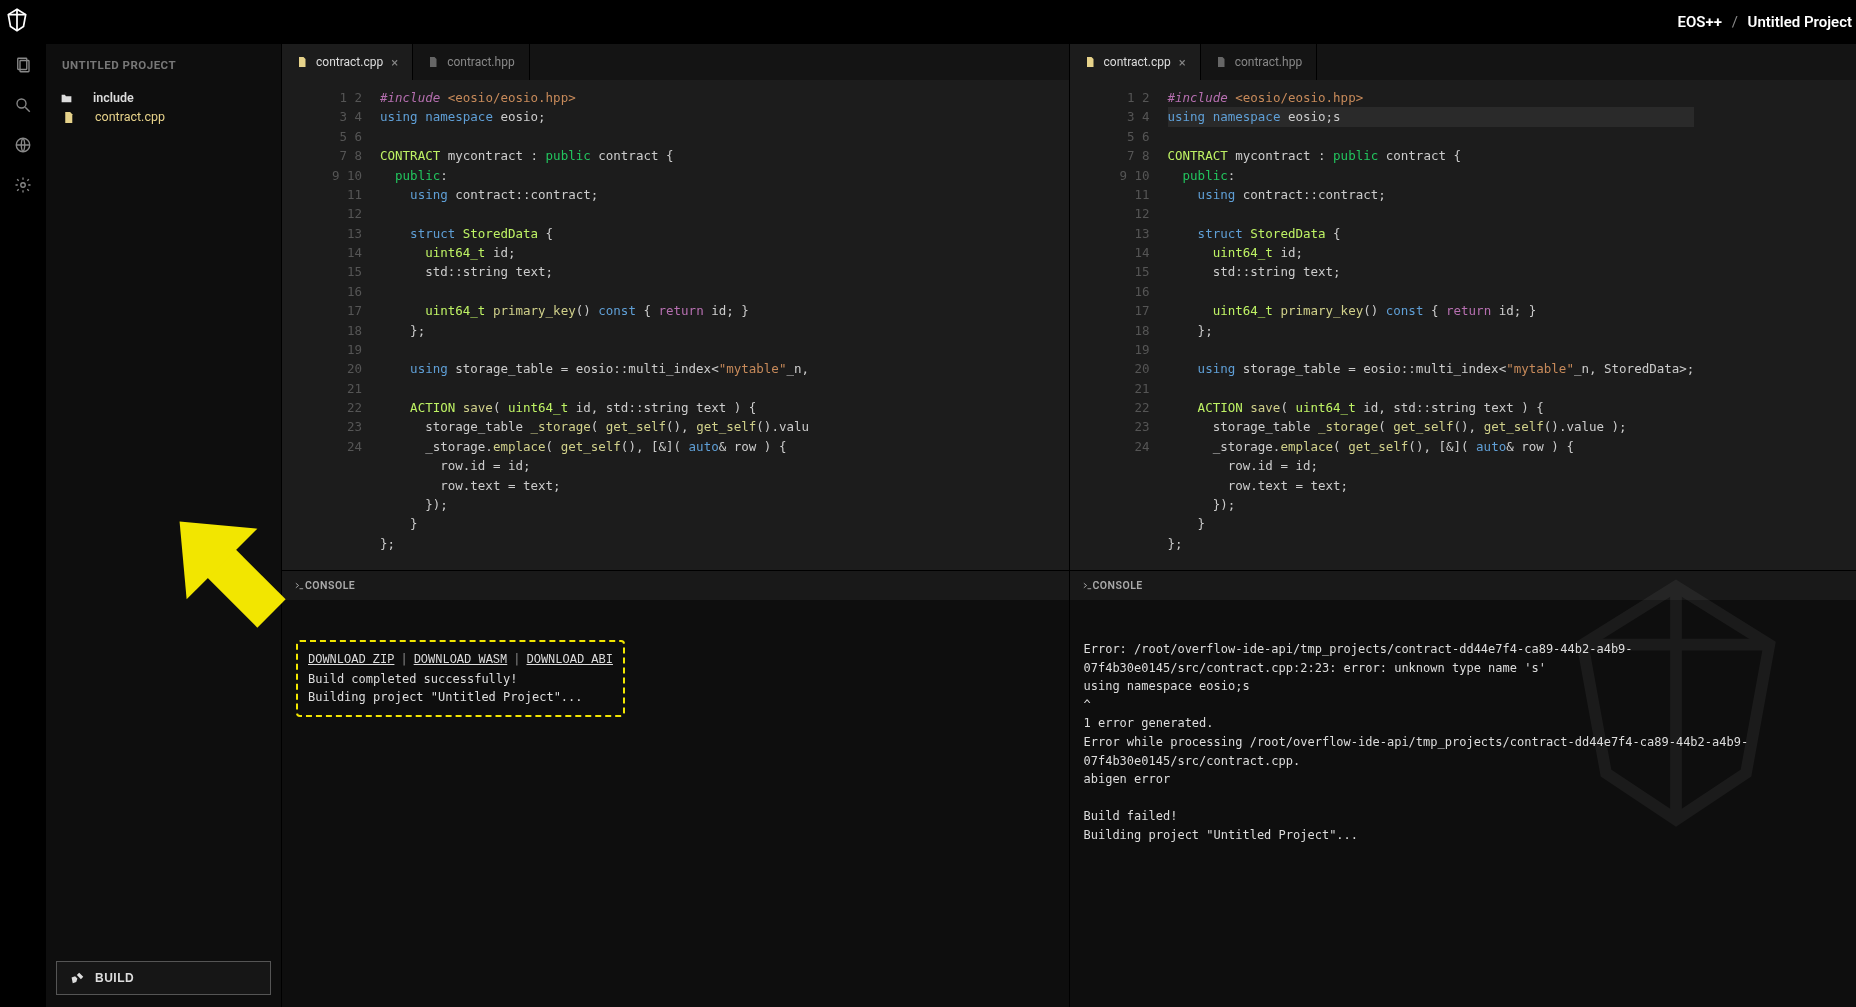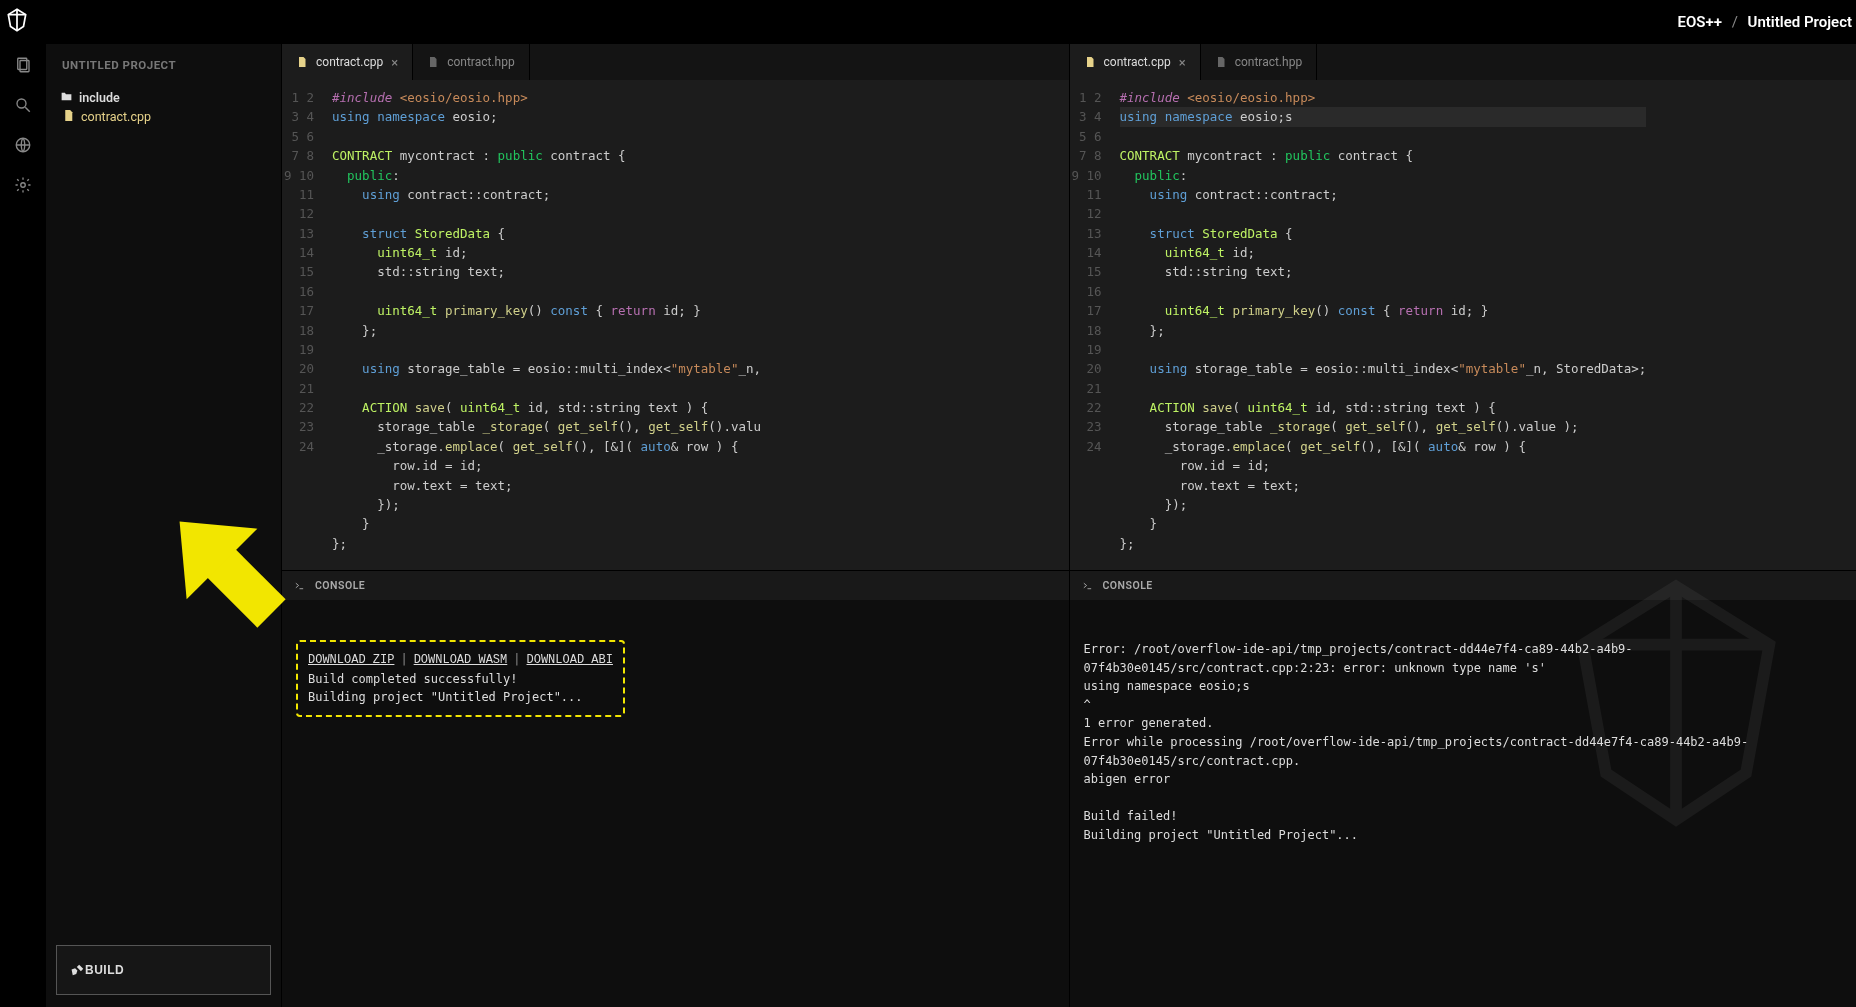--- a/index.html
+++ b/index.html
@@ -45,31 +45,32 @@
   .sidebar {
     width: 235px;
     background: #0e0e0e;
     display: flex;
     flex-direction: column;
     padding: 14px 10px 12px 10px;
     position: relative;
   }
   .project-title { color: #777; font-size: 11.5px; font-weight: 700; letter-spacing: 0.5px; margin-bottom: 16px; padding-left:6px;}
   .tree { font-size: 12.5px; }
-  .tree-item { display:flex; align-items:flex-start; gap:6px; padding:2px 4px; cursor:pointer; }
+  .tree-item { display:flex; align-items:flex-end; gap:20px; padding:2px 4px; cursor:pointer; }
   .tree-folder { color:#ddd; font-weight:600;}
   .tree-file { color:#e6d28a; margin-left:2px;}
   .folder-icon, .file-icon-small { width:13px; height:13px; display:inline-block;}
   .build-btn {
     margin-top:auto;
-    height:50px;
+    height:34px;
     border:1px solid #555;
     background:#161616;
     color:#ddd;
     display:flex; align-items:center; justify-content:flex-start;
+    gap:10px;
     padding:0 14px;
     font-size:12px; font-weight:600;
     cursor:pointer;
     letter-spacing:0.5px;
   }
   .build-btn svg{width:14px;height:14px;}
 
   
   .panes {
     flex:1;
@@ -104,20 +105,21 @@
   .tab .file-glyph{width:12px;height:12px;}
   .tab .close-x{font-size:13px; color:#888;}
   .code-area{
     flex: 0 0 auto;
     height: 490px;
     overflow:hidden;
     font-family: "Menlo","Consolas",monospace;
     font-size:12.5px;
     line-height:1.55;
     display:flex;
+    padding-left:48px;
   }
   .gutter{
     width:42px;
     text-align:right;
     padding:8px 10px 8px 0;
     color:#555;
     user-select:none;
     background:#1c1c1c;
   }
   .code{
@@ -132,21 +134,21 @@
   .tok-fn{color:#d0d08a;}
   .tok-pub{color:#22c55e;}
   .tok-ret{color:#b66fb0;}
   .tok-row-hl{ background:#2a2a2a; display:inline-block; width:100%; }
 
   .console-header{
     height:30px;
     background:#191919;
     border-top:1px solid #000;
     display:flex; align-items:center;
-    gap:10px; padding:0 12px;
+    padding:0 12px;
     font-size:10.5px; color:#aaa; letter-spacing:.5px; font-weight:600;
   }
   .console-header svg{width:11px;height:11px;}
   .console-body{
     flex:1;
     background:#0e0e0e;
     padding:40px 14px 14px 14px;
     font-family:"Menlo","Consolas",monospace;
     font-size:12px;
     line-height:1.55;

